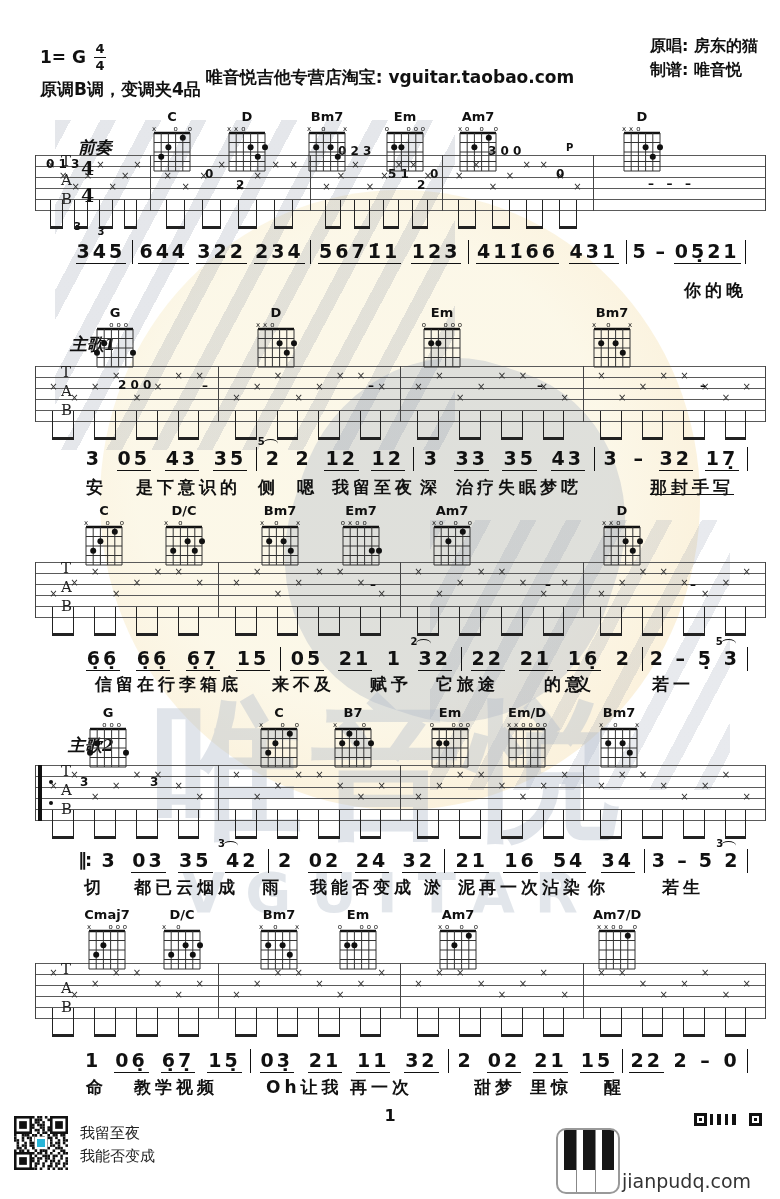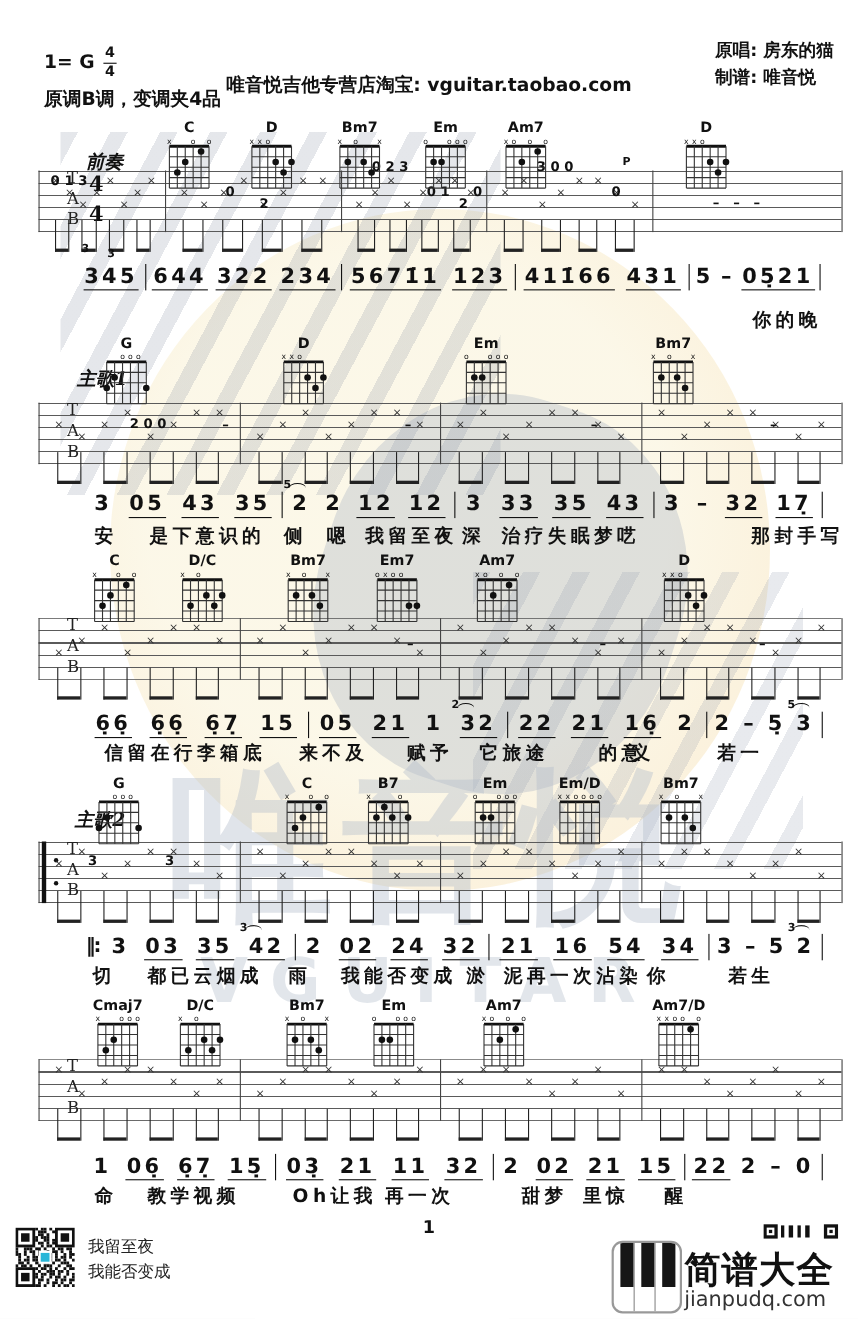--- a/index.html
+++ b/index.html
@@ -322,21 +322,21 @@
         <div class="stem" style="left: 507.438px; top: 45px; height: 29px;"></div>
         <div class="xmark" style="left: 521.312px; top: 16px;">×</div>
         <div class="stem" style="left: 524.312px; top: 45px; height: 29px;"></div>
         <div class="beam" style="left: 524.312px; top: 71px; width: 16.875px;"></div>
         <div class="xmark" style="left: 538.188px; top: 27px;">×</div>
         <div class="stem" style="left: 541.188px; top: 45px; height: 29px;"></div>
         <div class="stext" style="left: 11px; top: 2px;">0 1 3</div>
         <div class="stext sm" style="left: 39px; top: 66px;">3</div>
         <div class="stext" style="left: 170px; top: 12px;">0</div>
         <div class="stext" style="left: 201px; top: 23px;">2</div>
-        <div class="stext" style="left: 353px; top: 12px;">0 1</div>
+        <div class="stext" style="left: 353px; top: 12px;">5 1</div>
         <div class="stext" style="left: 303px; top: -11px;">0 2 3</div>
         <div class="stext" style="left: 382px; top: 23px;">2</div>
         <div class="stext" style="left: 395px; top: 12px;">0</div>
         <div class="stext" style="left: 453px; top: -11px;">3 0 0</div>
         <div class="stext sm" style="left: 531px; top: -13px;">P</div>
         <div class="stext" style="left: 521px; top: 12px;">0</div>
         <div class="stext" style="left: 613px; top: 22px;">–   –   –</div>
       </div>
       <div class="sec-label" style="left: 70px; top: 333px;">主歌1</div>
       <div class="chord" style="left: 91px; top: 306px;">
@@ -1256,21 +1256,21 @@
         </div>
         <div class="nbar"></div>
       </div>
       <div class="lyr" style="left: 86px; top: 476px;">安</div>
       <div class="lyr" style="left: 136px; top: 476px;">是下意识的</div>
       <div class="lyr" style="left: 258px; top: 476px;">侧</div>
       <div class="lyr" style="left: 297px; top: 476px;">嗯</div>
       <div class="lyr" style="left: 332px; top: 476px;">我留至夜</div>
       <div class="lyr" style="left: 420px; top: 476px;">深</div>
       <div class="lyr" style="left: 456px; top: 476px;">治疗失眠梦呓</div>
-      <div class="lyr" style="left: 683px; top: 476px;">那封手写</div>
+      <div class="lyr" style="left: 650px; top: 476px; text-decoration: underline;">那封手写</div>
       <div class="numline" style="left: 78px; top: 647px; width: 672px;">
         <div class="meas" style="flex-grow: 8;">
           <div class="tok u">6̣6̣</div>
           <div class="tok u">6̣6̣</div>
           <div class="tok u">6̣7̣</div>
           <div class="tok u">15</div>
         </div>
         <div class="nbar"></div>
         <div class="meas" style="flex-grow: 7;">
           <div class="tok u">05</div>
@@ -1564,16 +1564,15 @@
       <rect x="3" y="4" width="7" height="7" fill="#fff"></rect>
       <rect x="5" y="6" width="3" height="3" fill="#111"></rect>
       <rect x="55" y="1" width="13" height="13" fill="#111"></rect>
       <rect x="58" y="4" width="7" height="7" fill="#fff"></rect>
       <rect x="60" y="6" width="3" height="3" fill="#111"></rect>
       <rect x="16" y="2" width="3" height="11" fill="#111"></rect>
       <rect x="23" y="2" width="4" height="11" fill="#111"></rect>
       <rect x="31" y="2" width="3" height="11" fill="#111"></rect>
       <rect x="38" y="2" width="4" height="11" fill="#111"></rect>
     </svg>
-  <div class="abs logo-title">简谱大全</div>
   <div class="abs logo-domain">jianpudq.com</div>
 
 </div>
 
 </body></html>

